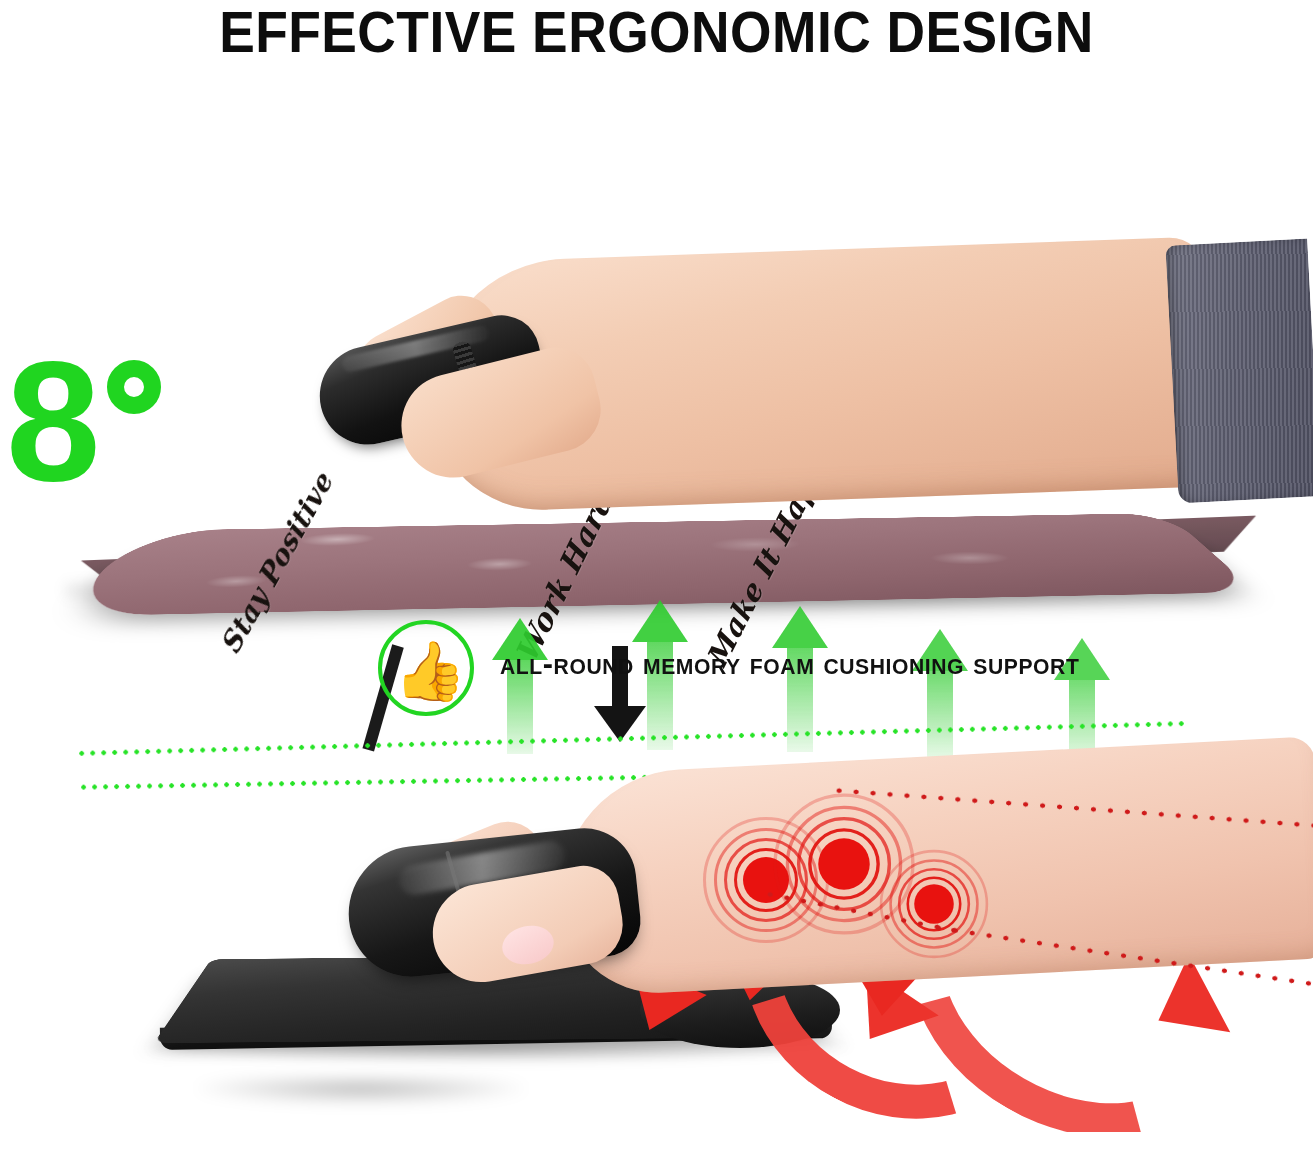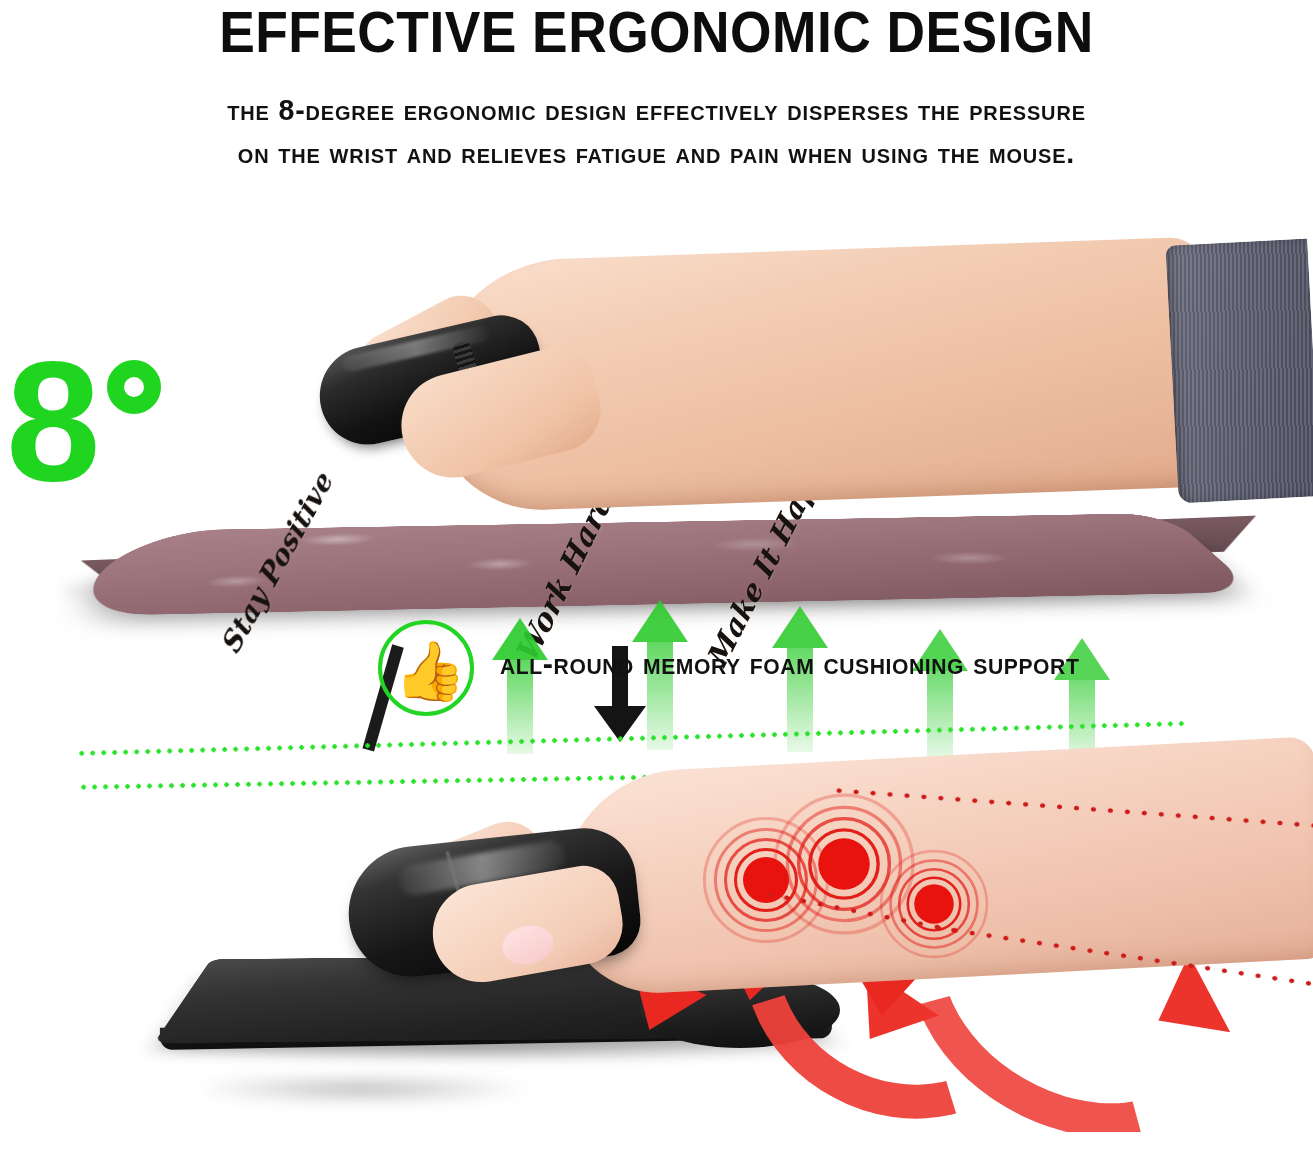--- a/index.html
+++ b/index.html
@@ -536,24 +536,20 @@
     filter: blur(7px);
   }
 </style>
 </head>
 <body>
 
 <div id="page">
 
   <div id="header-block">
     <div id="main-title">EFFECTIVE ERGONOMIC DESIGN</div>
-    <div id="subtitle-wrap">
-      <div class="subtitle-line">The 8-degree ergonomic design effectively disperses the pressure</div>
-      <div class="subtitle-line">on the wrist and relieves fatigue and pain when using the mouse.</div>
-    </div>
   </div>
 
   <div id="panel-top">
 
     <div id="angle-badge">
       <span id="angle-number">8</span><span id="angle-degree-symbol"></span>
     </div>
 
     <div id="pad-shadow"></div>
     <div id="mousepad-rim"></div>

